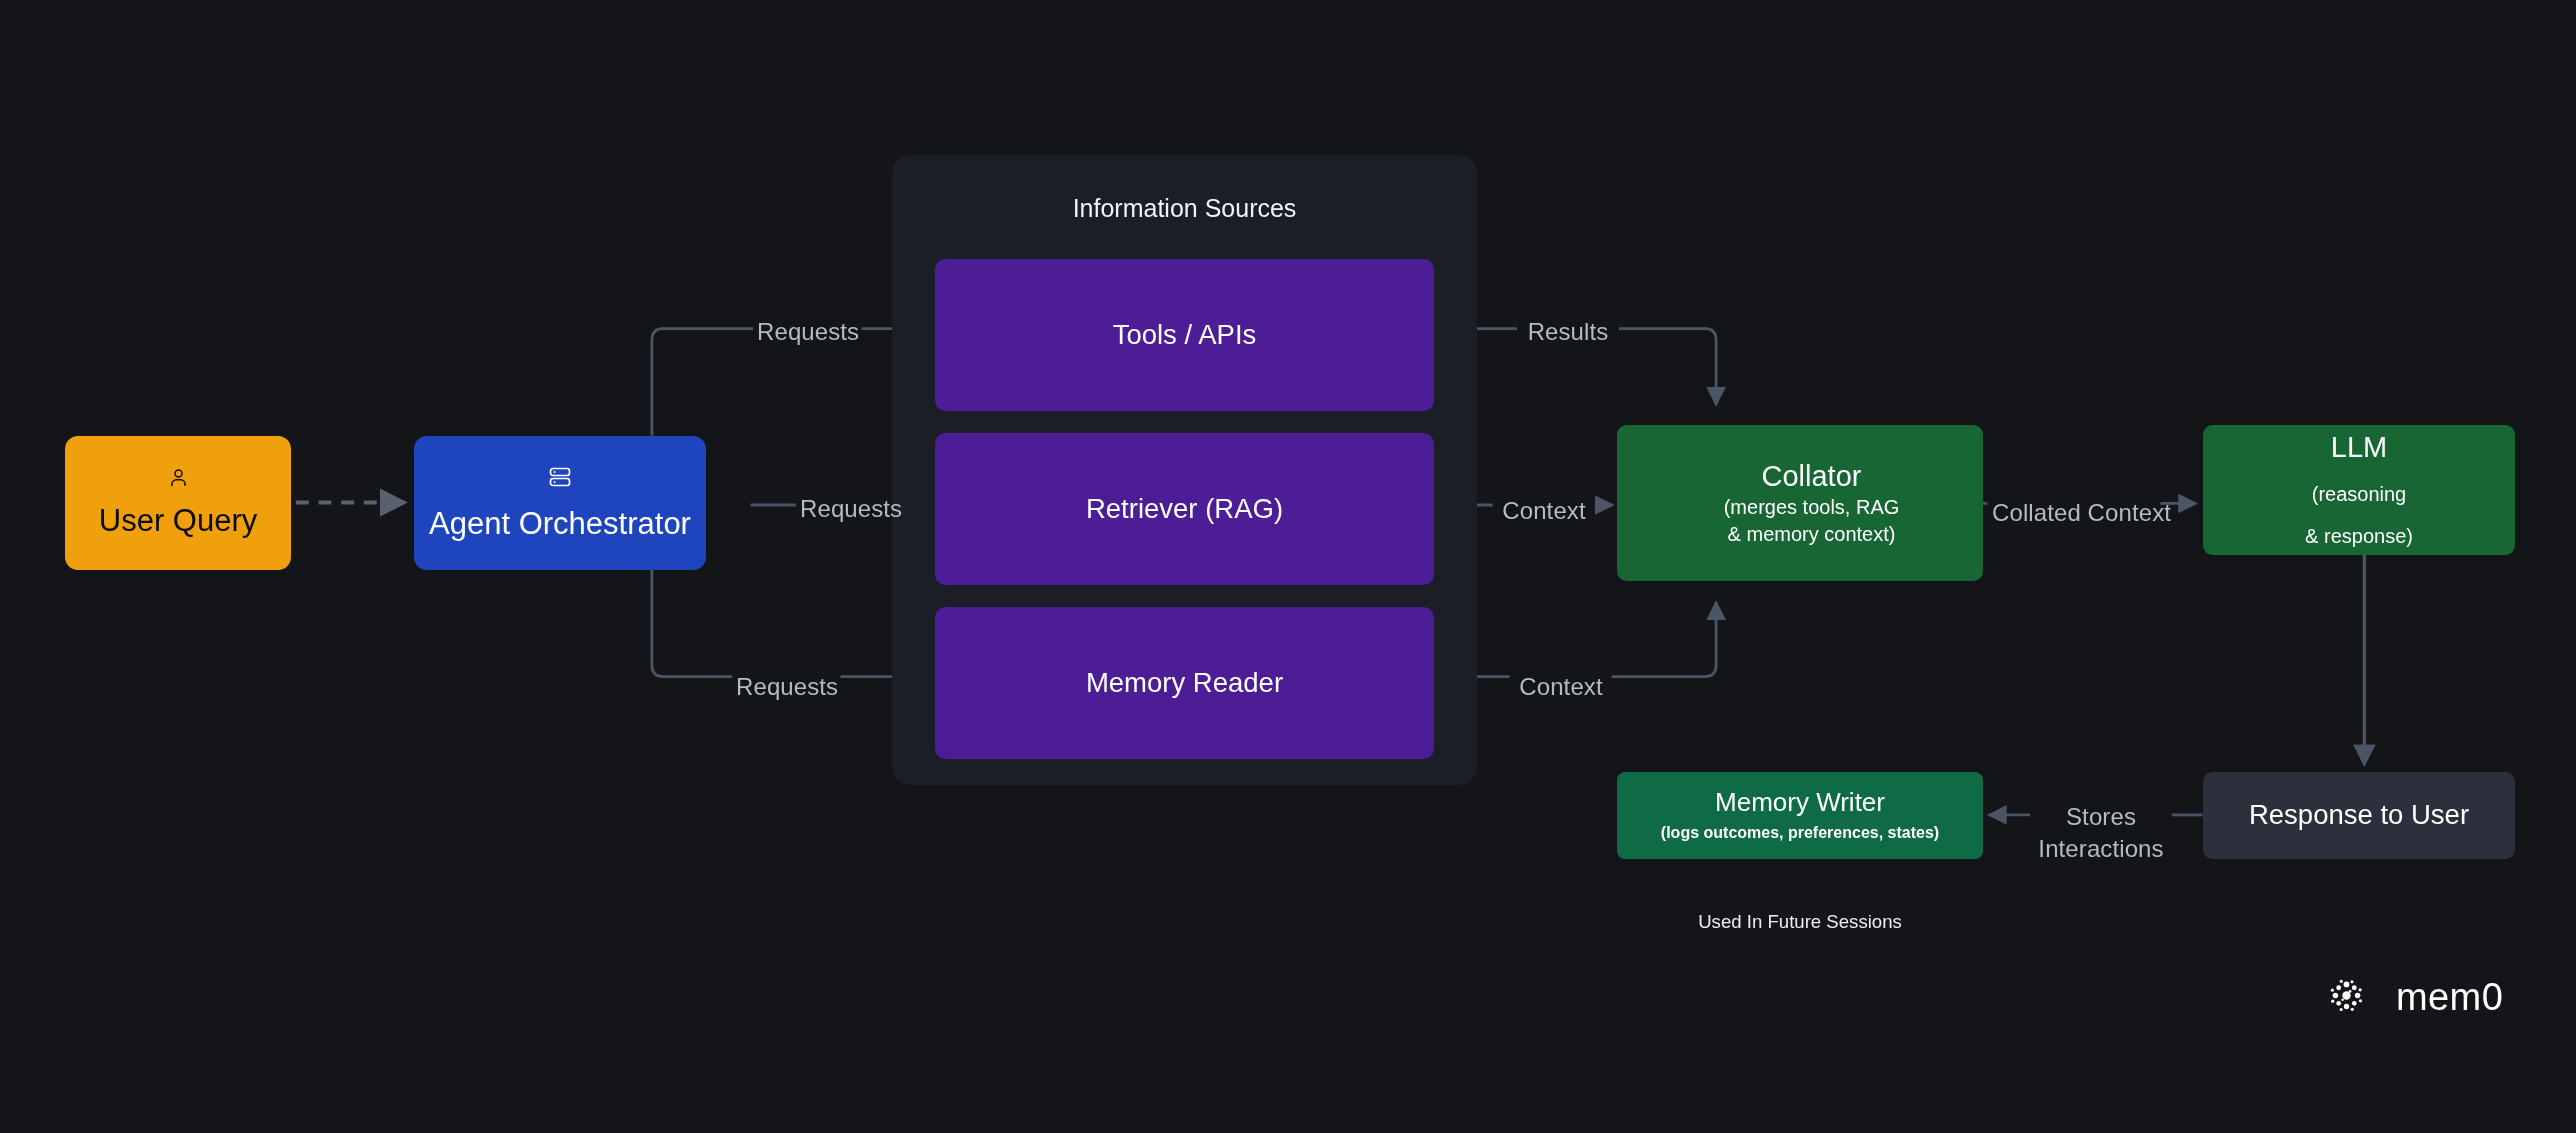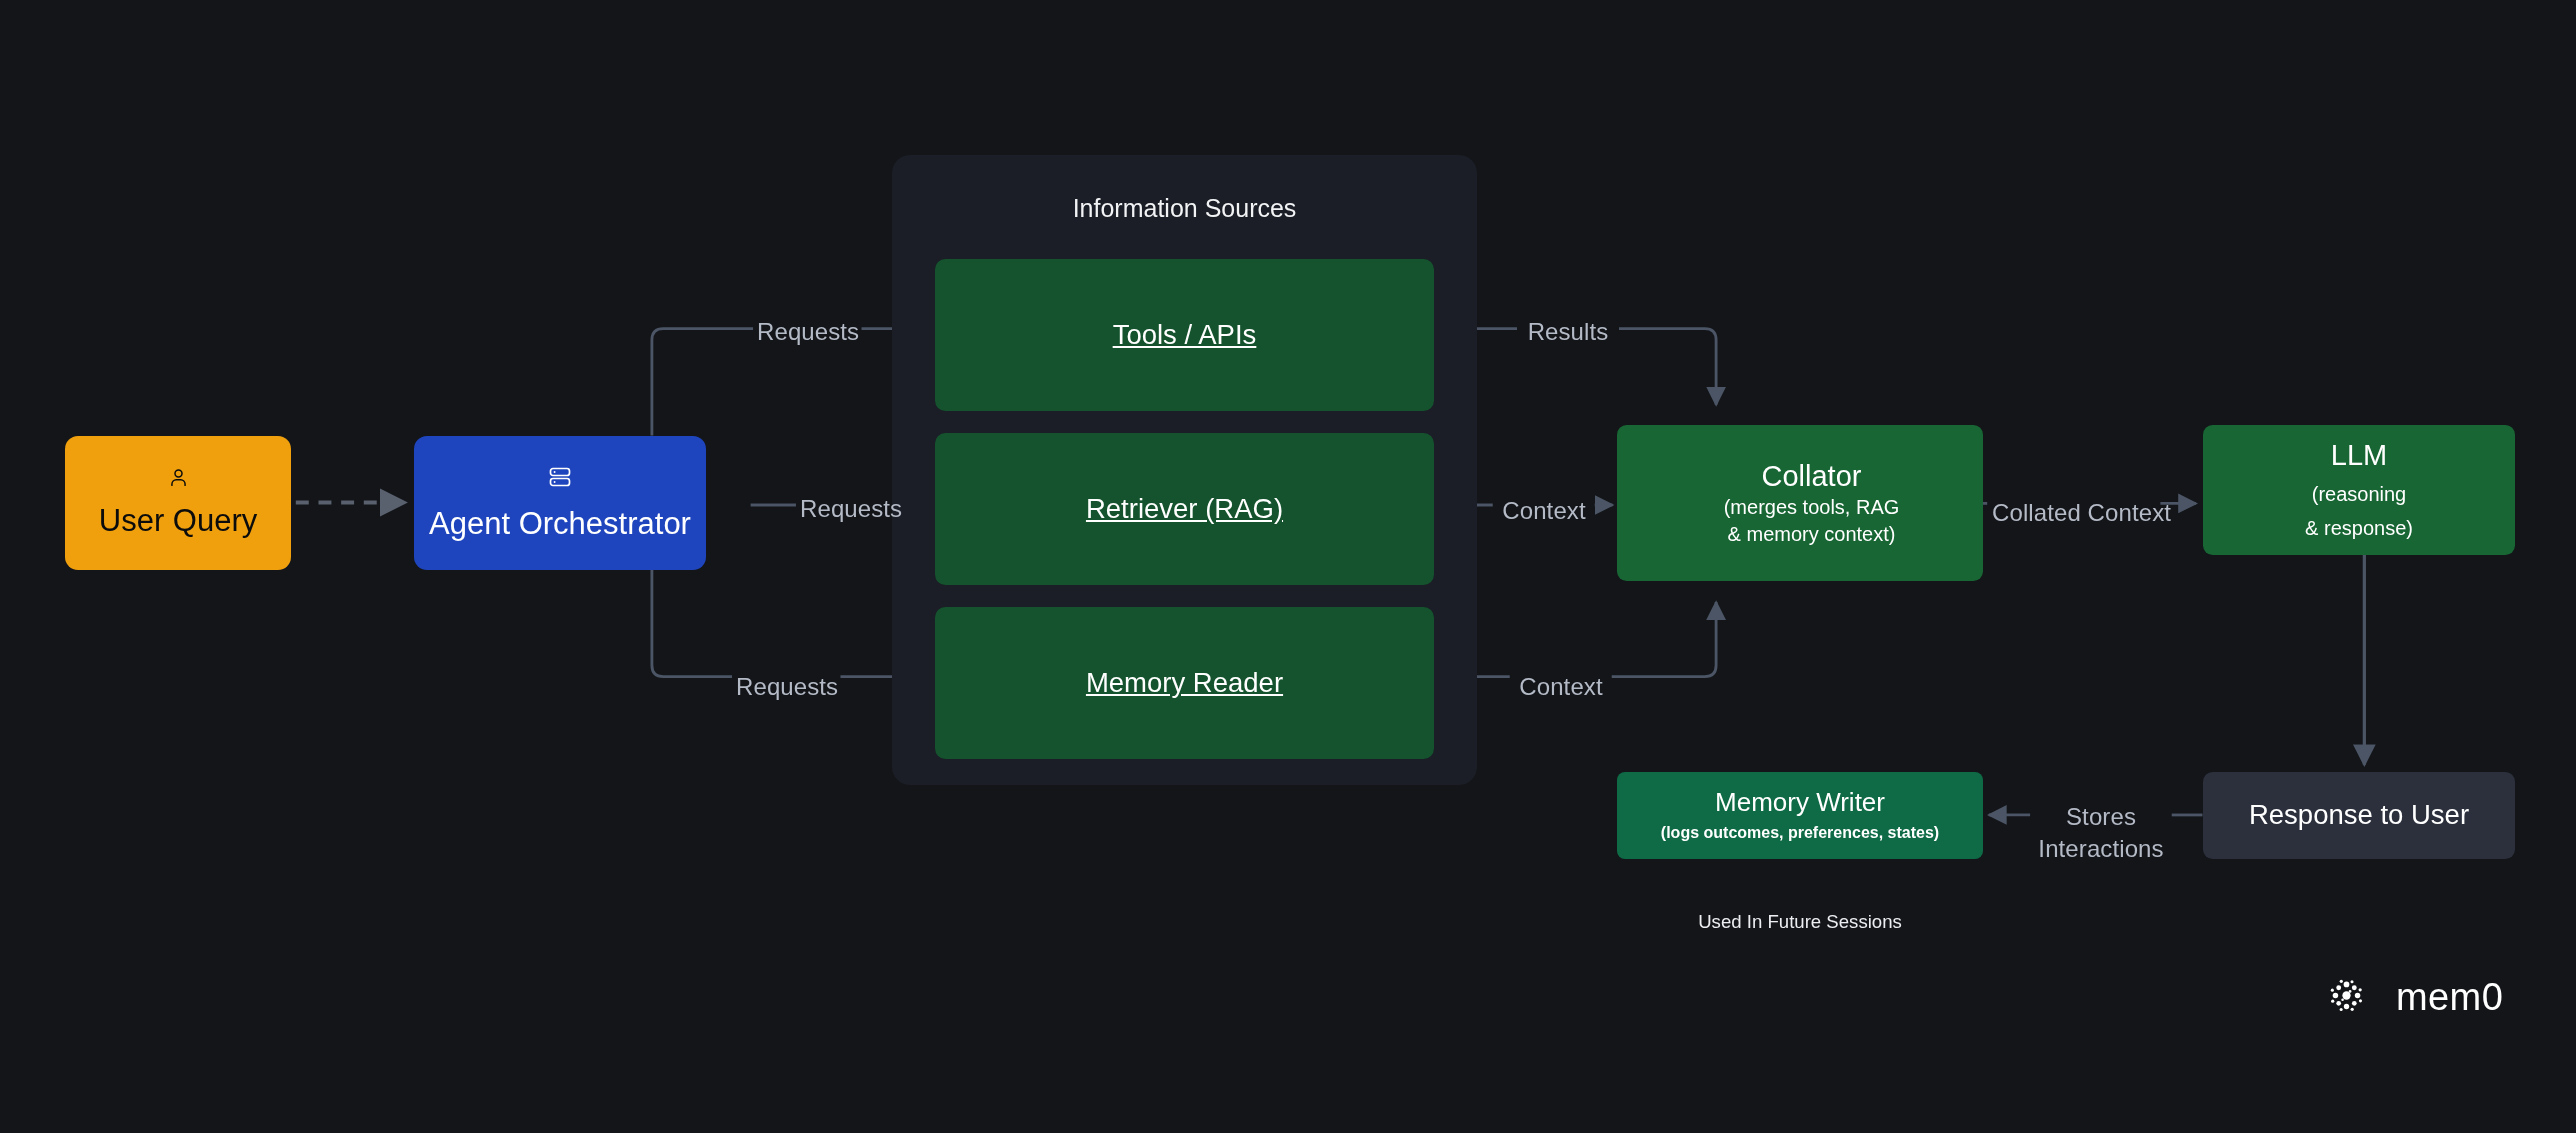--- a/index.html
+++ b/index.html
@@ -94,29 +94,28 @@
     font-size: 25px;
     color: #f2f3f5;
     font-weight: 400;
   }
 
   .source-card {
     position: absolute;
     left: 43px;
     width: 499px;
     height: 152px;
-    background: #14532d;
+    background: #4c1d95;
     border-radius: 10.5px;
     display: flex;
     align-items: center;
     justify-content: center;
     font-size: 27.5px;
     color: #ffffff;
     box-sizing: border-box;
-    text-decoration: underline;
   }
   #card-tools-apis     { top: 104px; }
   #card-retriever-rag  { top: 278px; }
   #card-memory-reader  { top: 452px; }
 
   
   #node-collator {
     left: 1617px; top: 425px;
     width: 366px; height: 156px;
     background: #186634;
@@ -126,21 +125,21 @@
   }
   #node-collator .title { font-size: 29px; font-weight: 400; }
   #node-collator .sub   { font-size: 20px; font-weight: 400; }
 
   
   #node-llm {
     left: 2203px; top: 425px;
     width: 312px; height: 130px;
     background: #186634;
     border-radius: 9.7px;
-    gap: 9px;
+    gap: 17px;
   }
   #node-llm .title { font-size: 29px; font-weight: 400; }
   #node-llm .sub   { font-size: 20px; font-weight: 400; }
 
   
   #node-memory-writer {
     left: 1617px; top: 772px;
     width: 366px; height: 87px;
     background: #0e6b46;
     border-radius: 8px;

